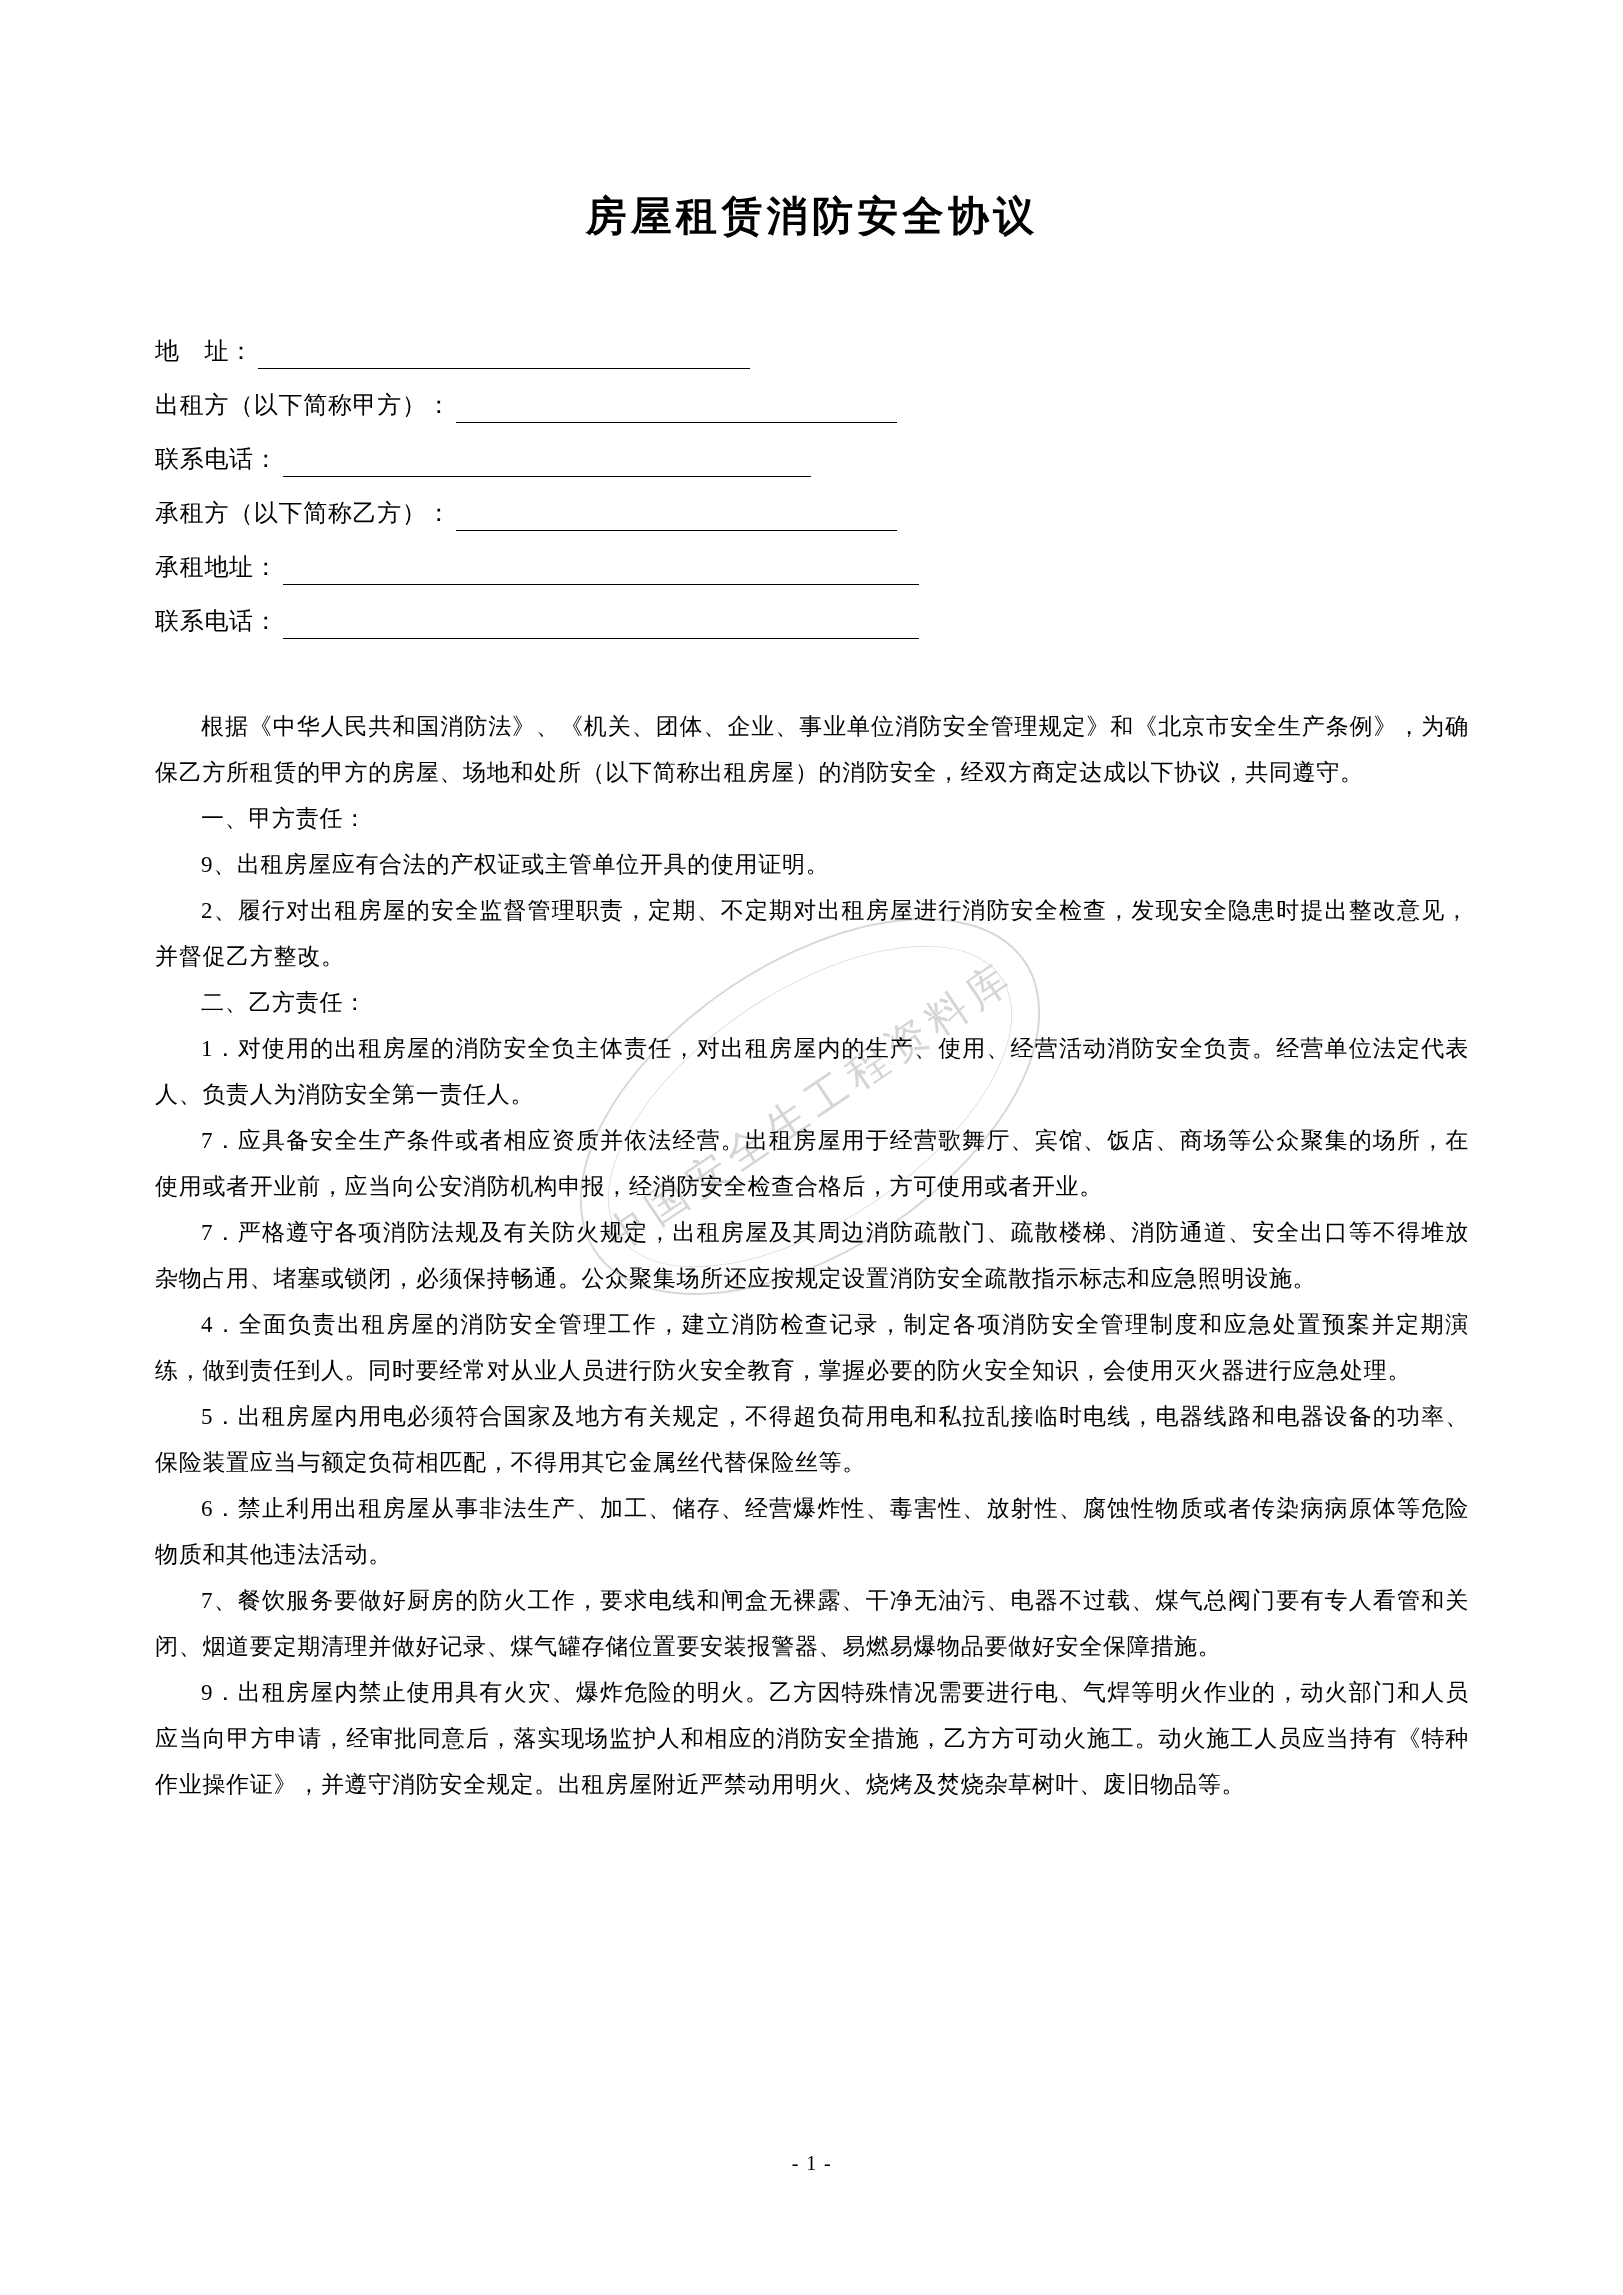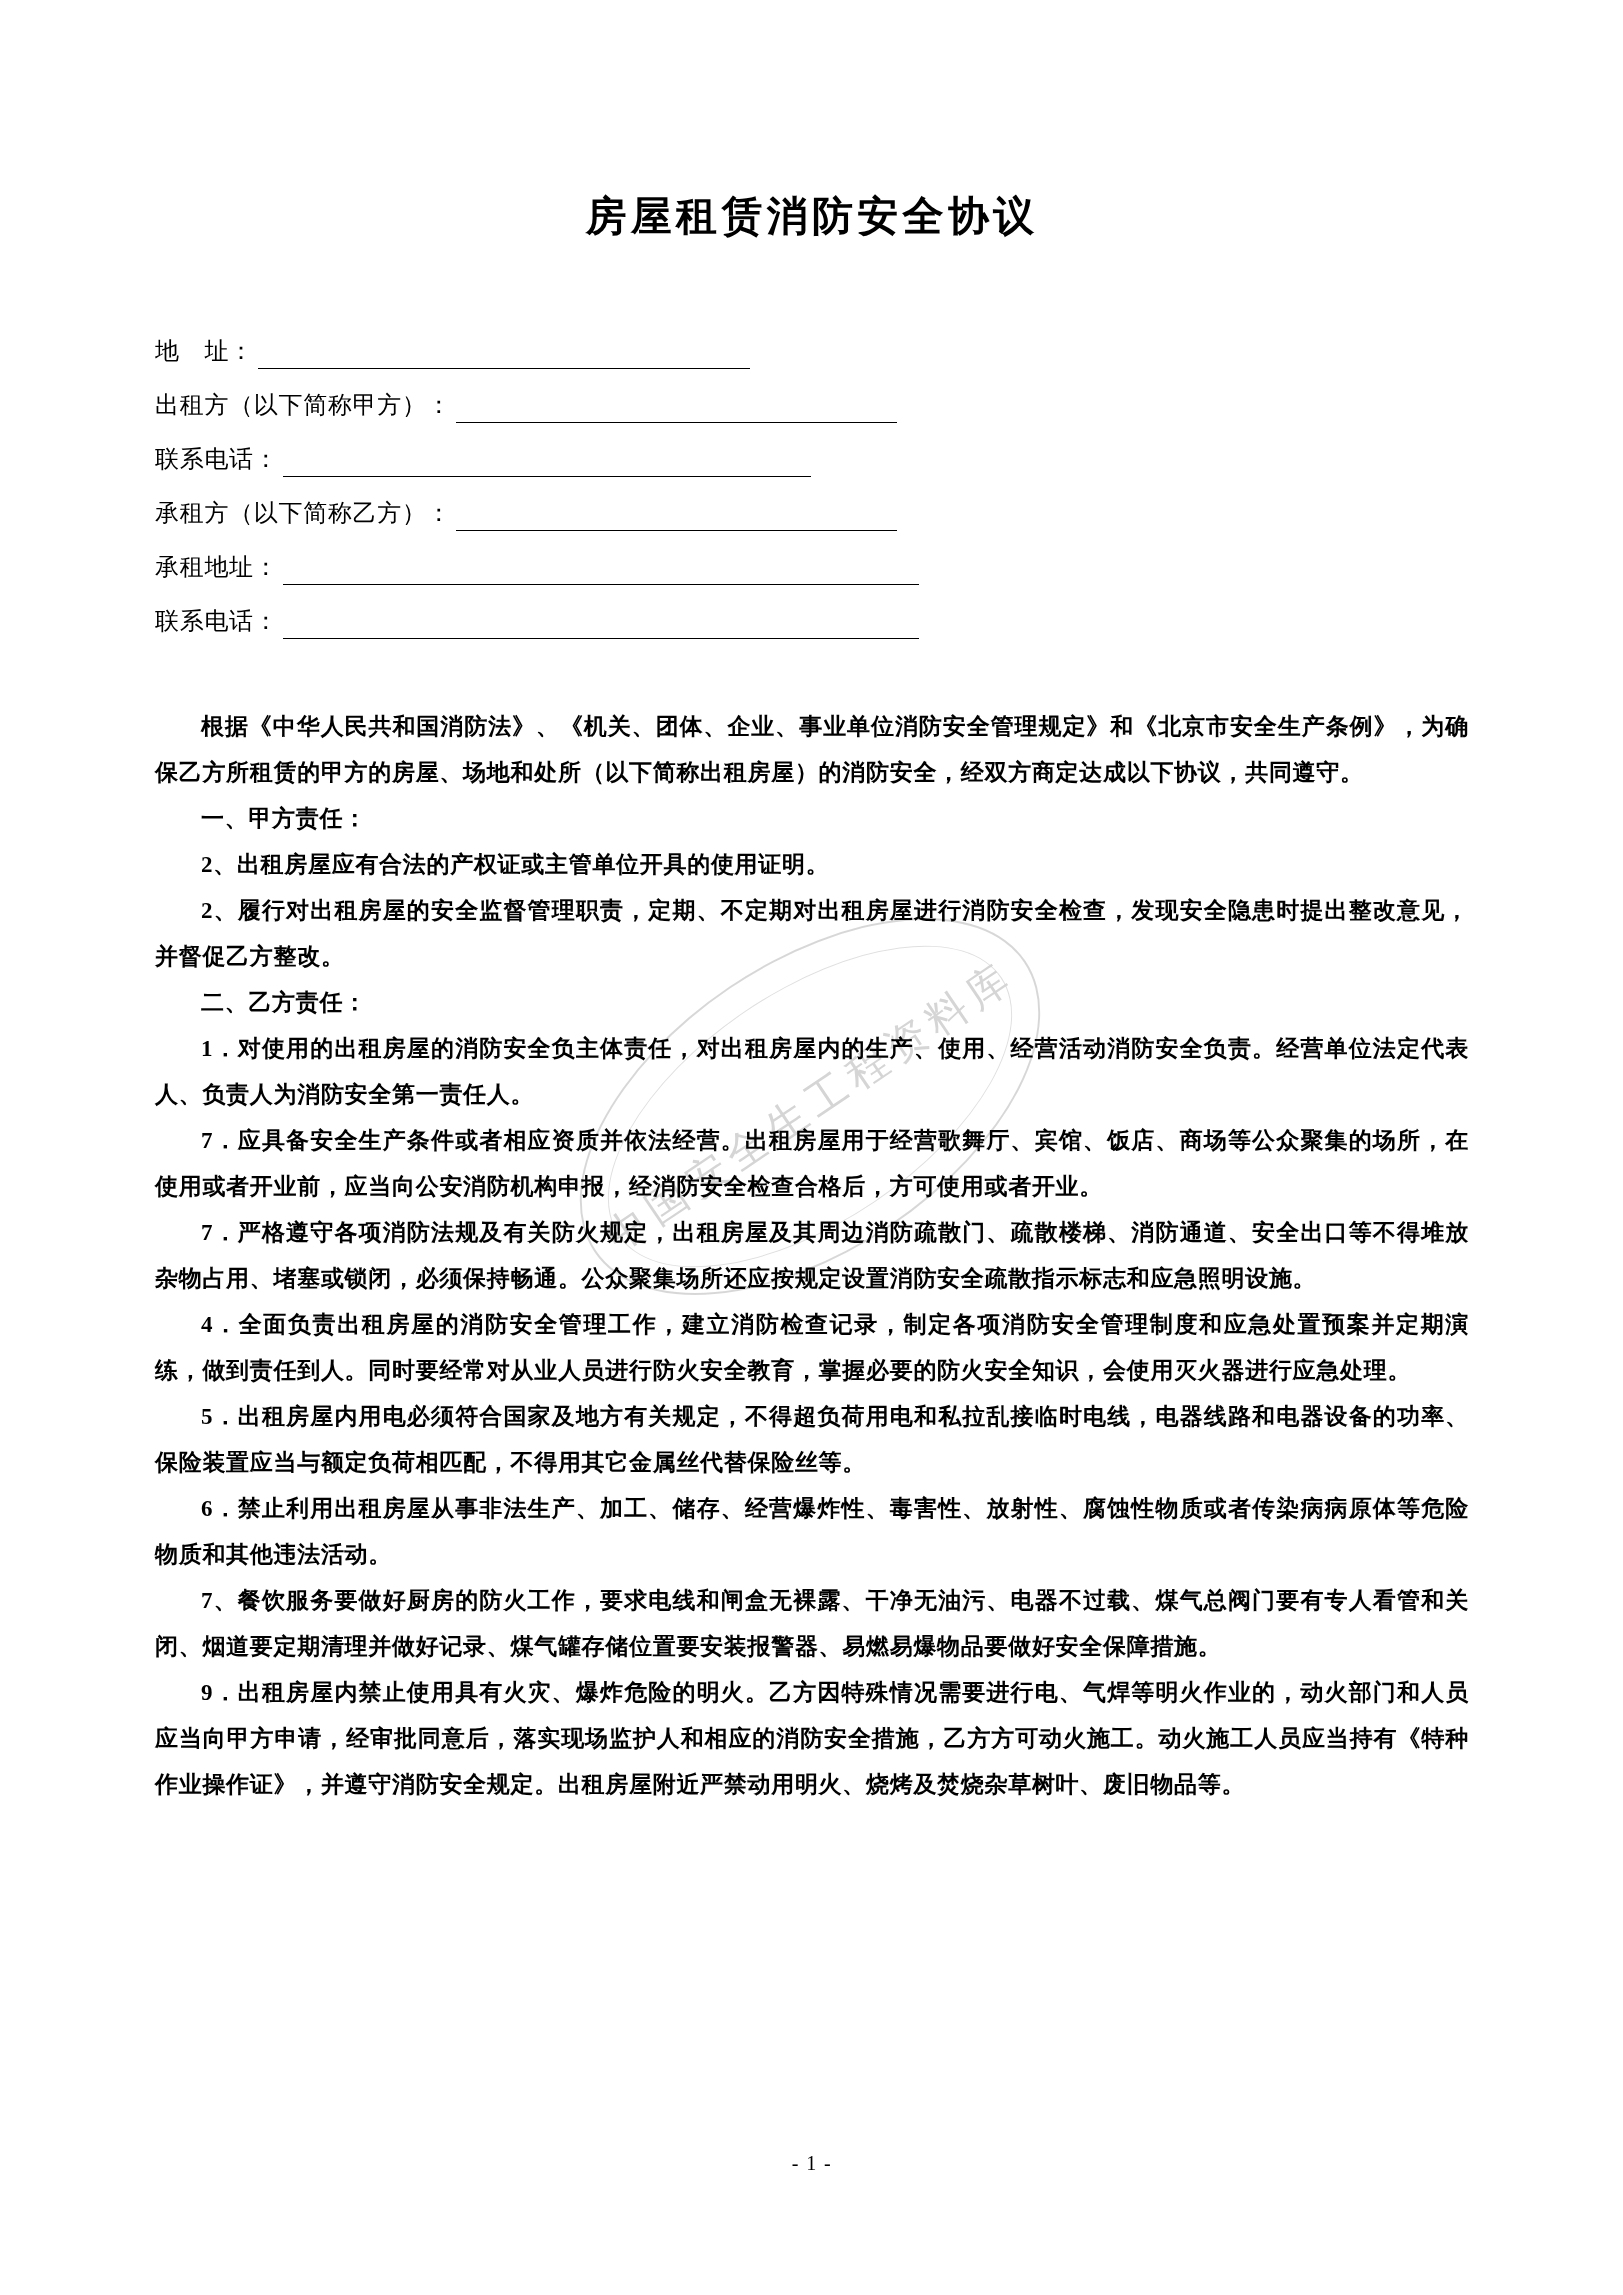--- a/index.html
+++ b/index.html
@@ -51,21 +51,20 @@
   .w610 { width: 441px; }
   .w680 { width: 492px; }
   .w730 { width: 528px; }
   .w880 { width: 636px; }
   .body-text {
     margin-top: 56px;
     font-size: 23px;
     line-height: 46px;
     text-align: justify;
     letter-spacing: 0.7px;
-    font-weight: bold;
   }
   .para {
     margin: 0;
     text-indent: 2em;
   }
   .watermark {
     position: absolute;
     left: 528px;
     top: 897px;
     width: 564px;
@@ -145,21 +144,21 @@
         <span>承租地址：</span><span class="fill w880"></span>
       </div>
       <div class="field-line">
         <span>联系电话：</span><span class="fill w880"></span>
       </div>
     </div>
 
     <div class="body-text">
       <p class="para">根据《中华人民共和国消防法》、《机关、团体、企业、事业单位消防安全管理规定》和《北京市安全生产条例》，为确保乙方所租赁的甲方的房屋、场地和处所（以下简称出租房屋）的消防安全，经双方商定达成以下协议，共同遵守。</p>
       <p class="para">一、甲方责任：</p>
-      <p class="para">2、出租房屋应有合法的产权证或主管单位开具的使用证明。</p>
+      <p class="para">9、出租房屋应有合法的产权证或主管单位开具的使用证明。</p>
       <p class="para">2、履行对出租房屋的安全监督管理职责，定期、不定期对出租房屋进行消防安全检查，发现安全隐患时提出整改意见，并督促乙方整改。</p>
       <p class="para">二、乙方责任：</p>
       <p class="para">1．对使用的出租房屋的消防安全负主体责任，对出租房屋内的生产、使用、经营活动消防安全负责。经营单位法定代表人、负责人为消防安全第一责任人。</p>
       <p class="para">7．应具备安全生产条件或者相应资质并依法经营。出租房屋用于经营歌舞厅、宾馆、饭店、商场等公众聚集的场所，在使用或者开业前，应当向公安消防机构申报，经消防安全检查合格后，方可使用或者开业。</p>
       <p class="para">7．严格遵守各项消防法规及有关防火规定，出租房屋及其周边消防疏散门、疏散楼梯、消防通道、安全出口等不得堆放杂物占用、堵塞或锁闭，必须保持畅通。公众聚集场所还应按规定设置消防安全疏散指示标志和应急照明设施。</p>
       <p class="para">4．全面负责出租房屋的消防安全管理工作，建立消防检查记录，制定各项消防安全管理制度和应急处置预案并定期演练，做到责任到人。同时要经常对从业人员进行防火安全教育，掌握必要的防火安全知识，会使用灭火器进行应急处理。</p>
       <p class="para">5．出租房屋内用电必须符合国家及地方有关规定，不得超负荷用电和私拉乱接临时电线，电器线路和电器设备的功率、保险装置应当与额定负荷相匹配，不得用其它金属丝代替保险丝等。</p>
       <p class="para">6．禁止利用出租房屋从事非法生产、加工、储存、经营爆炸性、毒害性、放射性、腐蚀性物质或者传染病病原体等危险物质和其他违法活动。</p>
       <p class="para">7、餐饮服务要做好厨房的防火工作，要求电线和闸盒无裸露、干净无油污、电器不过载、煤气总阀门要有专人看管和关闭、烟道要定期清理并做好记录、煤气罐存储位置要安装报警器、易燃易爆物品要做好安全保障措施。</p>
       <p class="para">9．出租房屋内禁止使用具有火灾、爆炸危险的明火。乙方因特殊情况需要进行电、气焊等明火作业的，动火部门和人员应当向甲方申请，经审批同意后，落实现场监护人和相应的消防安全措施，乙方方可动火施工。动火施工人员应当持有《特种作业操作证》，并遵守消防安全规定。出租房屋附近严禁动用明火、烧烤及焚烧杂草树叶、废旧物品等。</p>

